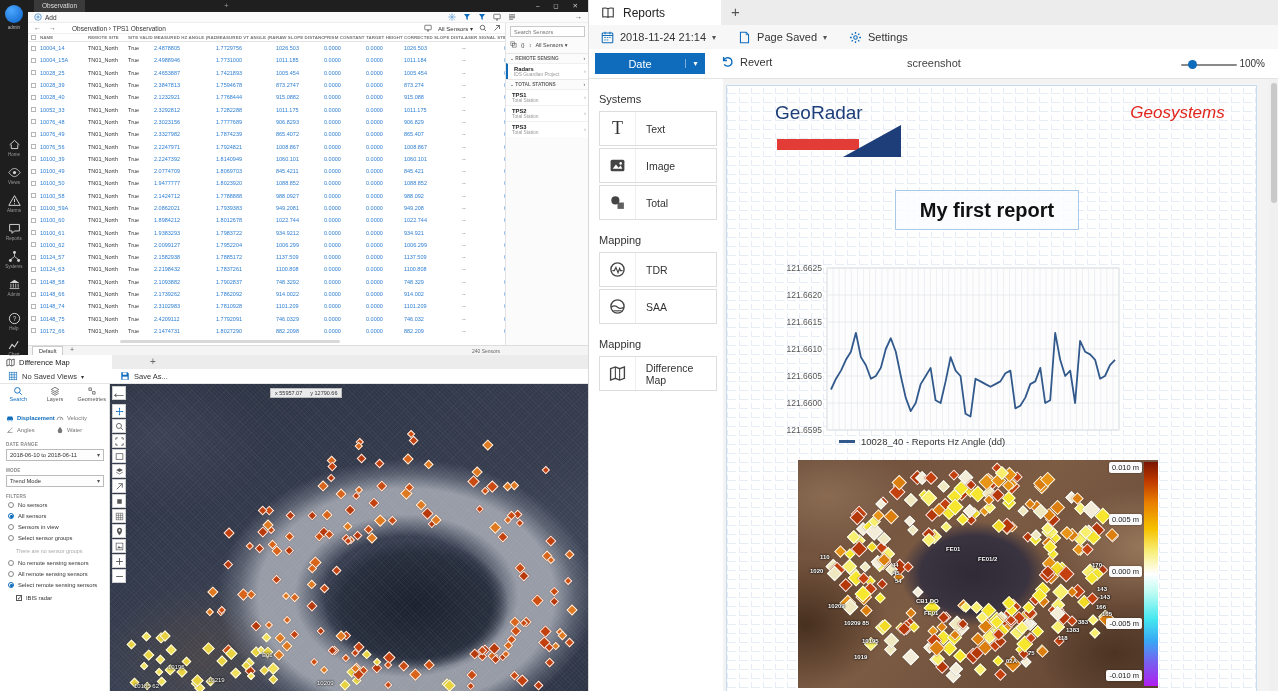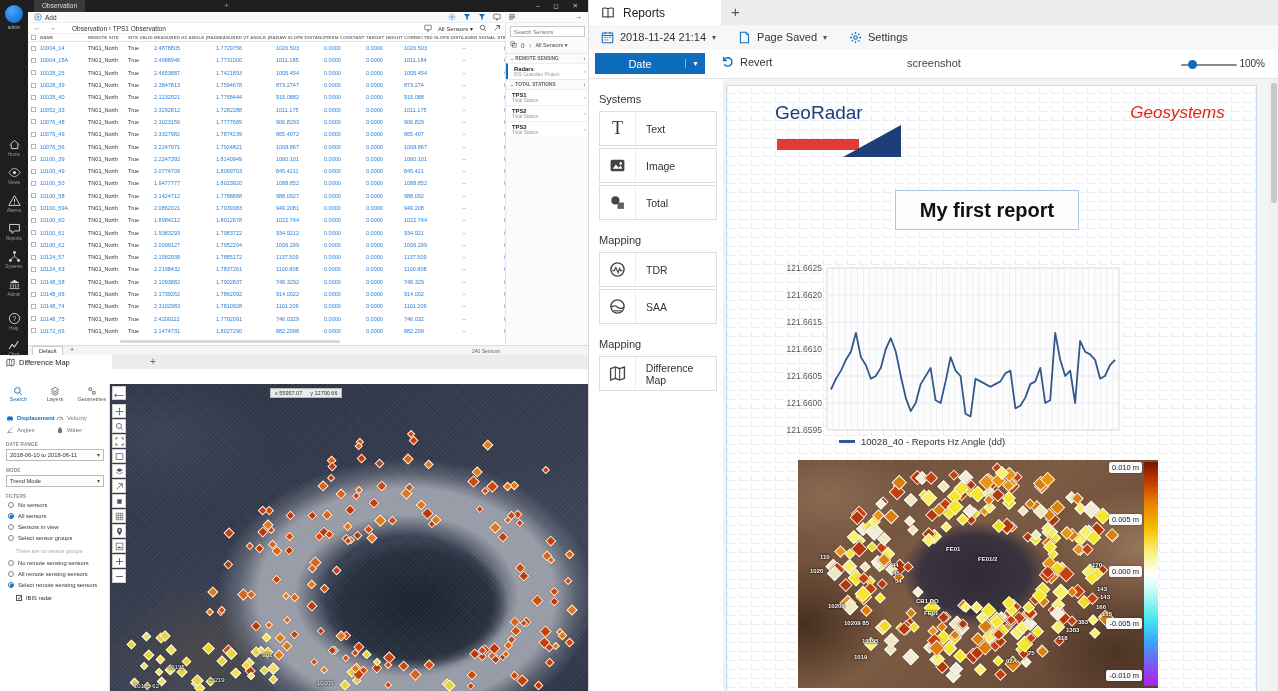--- a/index.html
+++ b/index.html
@@ -781,20 +781,42 @@
       <div class="tab">
         <span class="ic">
             <svg viewBox="0 0 16 16">
               <path d="M1.5 3.5 6 1.8l4 1.7 4.5-1.7v10.7L10 14.2 6 12.5l-4.5 1.7z" fill="none" stroke="currentColor" stroke-width="1.3"></path>
               <path d="M6 1.8v10.7M10 3.5v10.7" stroke="currentColor" stroke-width="1"></path>
             </svg>
           </span>
         <span>Difference Map</span>
       </div>
       <div class="plus">+</div>
+    </div>
+    <div id="map-toolbar" class="abs">
+      <div class="grp" style="left:8px;">
+        <span class="ic">
+            <svg viewBox="0 0 16 16">
+              <rect x="2" y="2" width="12" height="12" fill="none" stroke="currentColor"></rect>
+              <path d="M2 6h12M2 10h12M6 2v12M10 2v12" stroke="currentColor"></path>
+            </svg>
+          </span>
+        <span>No Saved Views</span>
+          <span style="font-size:6px;">▾</span>
+      </div>
+      <div class="grp" style="left:120px;">
+        <span class="ic">
+            <svg viewBox="0 0 16 16">
+              <path d="M2 2h10l2 2v10H2z" fill="currentColor"></path>
+              <rect x="4.5" y="2.5" width="6" height="3.5" fill="#fff"></rect>
+              <rect x="4" y="9" width="8" height="4.5" fill="#fff"></rect>
+            </svg>
+          </span>
+        <span>Save As...</span>
+      </div>
     </div>
     <div id="map-panel" class="abs">
       <div class="mp-tabs">
           <div class="mp-tab active">
             <span class="ic">
               <svg viewBox="0 0 16 16">
                 <circle cx="7" cy="7" r="4.5" fill="none" stroke="currentColor" stroke-width="1.5"></circle>
                 <path d="M10.5 10.5 14 14" stroke="currentColor" stroke-width="1.5"></path>
               </svg>
             </span>

